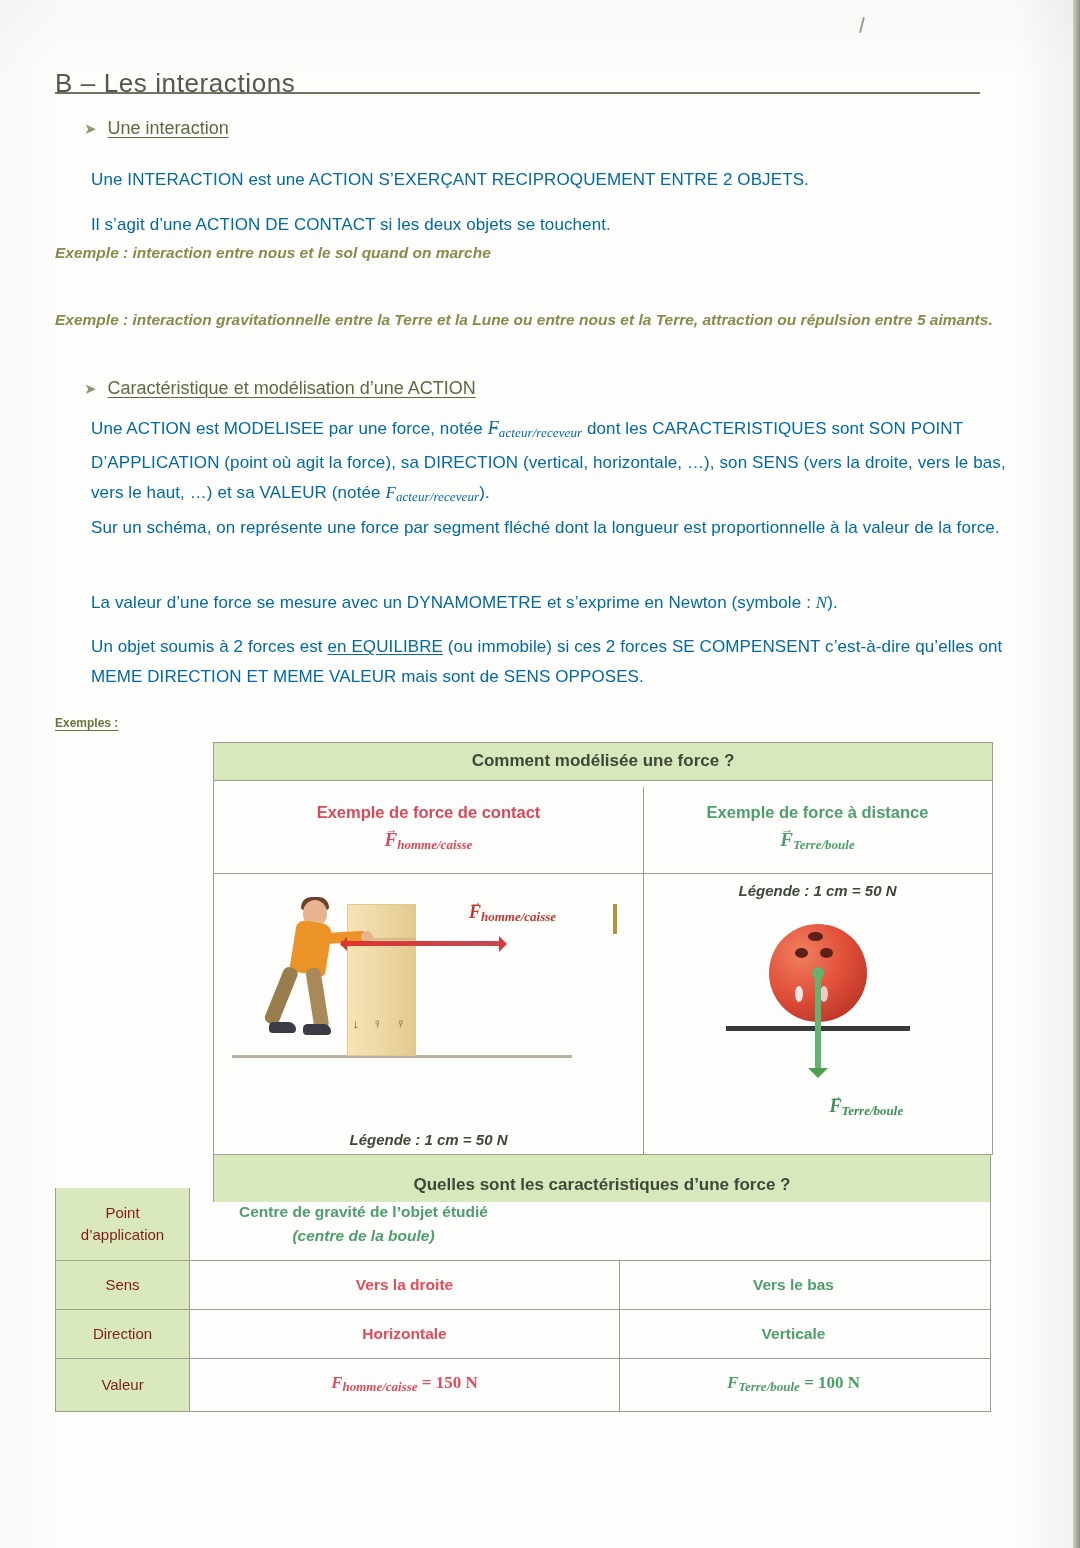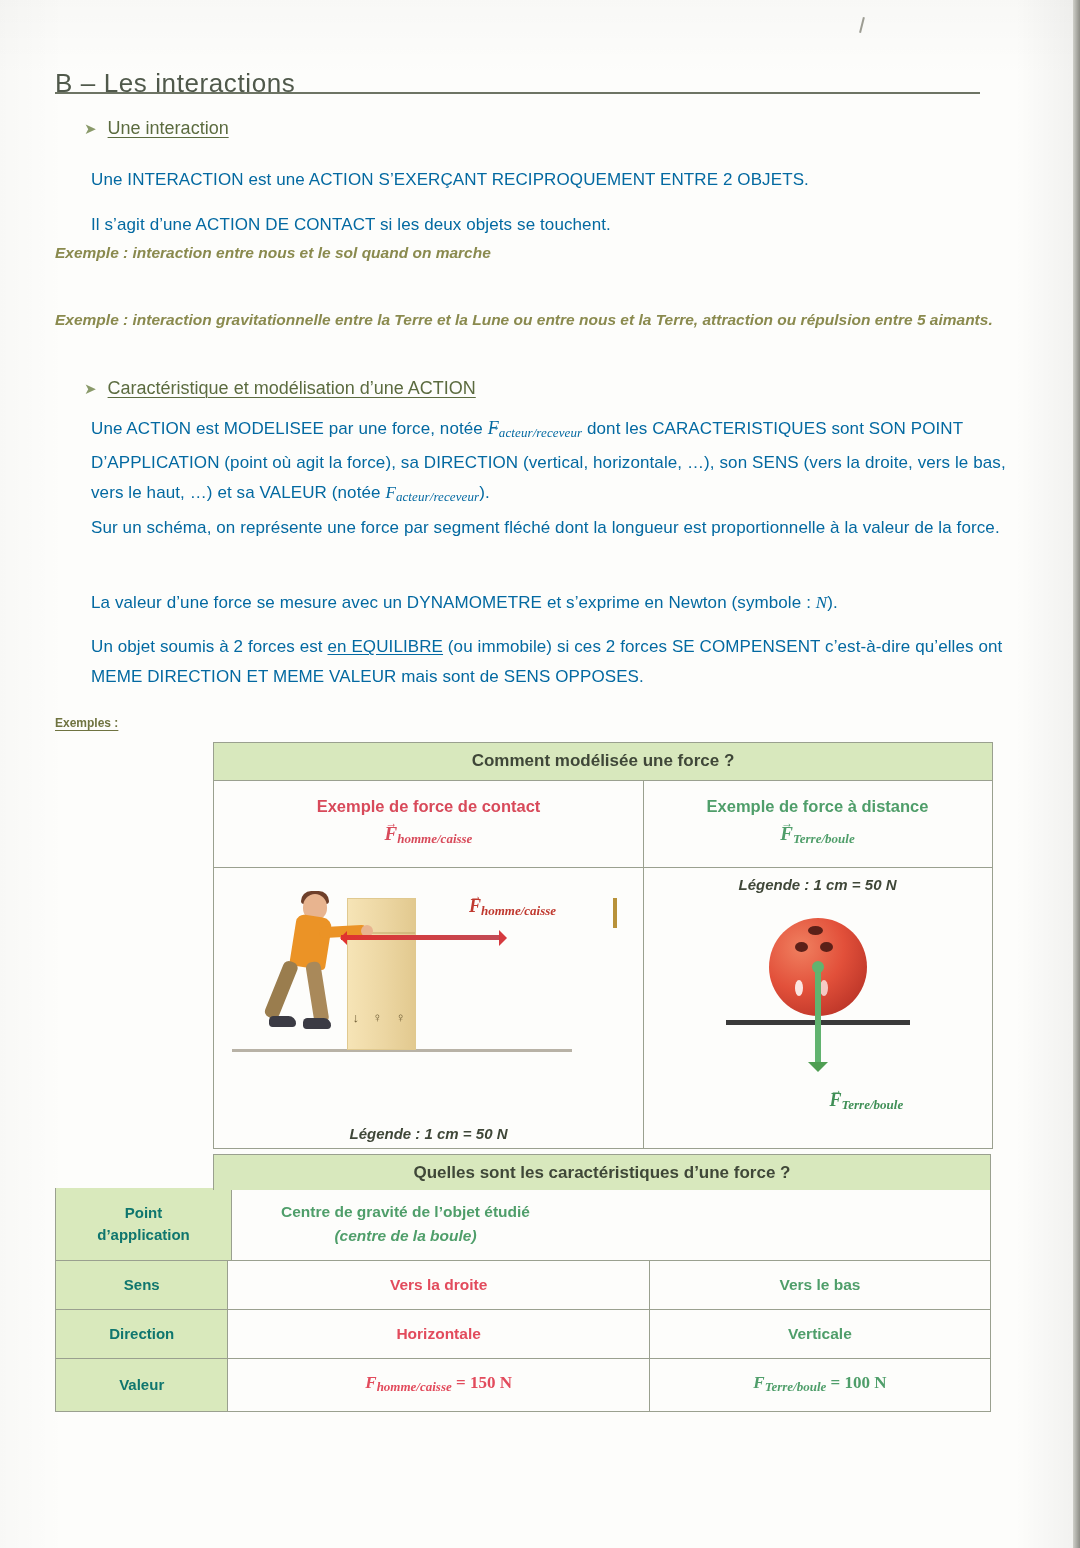--- a/index.html
+++ b/index.html
@@ -96,21 +96,21 @@
     font-size:17px;font-weight:700;color:#3f4738;
     padding:8px 0 9px;
     border-bottom:1px solid #9aa08f;
   }
   .twocol{display:flex;}
   .cellL,.cellR{position:relative;box-sizing:border-box;}
   .cellL{width:430px;border-right:1px solid #9aa08f;}
   .cellR{width:347px;}
 
   .colhead{
-    text-align:center;padding:16px 8px 20px;
+    text-align:center;padding:16px 8px 20px;margin-top:6px;
   }
   .colhead .t{font-size:16.5px;font-weight:700;}
   .colhead .f{margin-top:7px;font-size:17px;font-weight:700;}
   .red{color:#d84a5a;}
   .grn{color:#4f9e6a;}
 
   .illo-row{border-top:1px solid #9aa08f;}
   .illoL{height:280px;}
   .illoR{height:280px;}
 
@@ -189,29 +189,29 @@
   }
 
   
   .tbl-bot{
     position:absolute;left:55px;top:1154px;width:936px;
   }
   .bar2-wrap{position:relative;height:34px;margin-left:158px;width:778px;box-sizing:border-box;}
   .bar2{
     background:#d8e8bd;border:1px solid #9aa08f;border-bottom:none;
     text-align:center;font-size:17px;font-weight:700;color:#3f4738;
-    padding:8px 0 7px;
+    padding:20px 0 7px;
   }
   .trow{display:flex;border:1px solid #9aa08f;border-top:none;}
   .trow:first-of-type{border-top:1px solid #9aa08f;}
   .lab{
-    width:176px;box-sizing:border-box;
+    width:134px;box-sizing:border-box;
     background:#d9e9bc;border-right:1px solid #9aa08f;
     display:flex;align-items:center;justify-content:center;
-    text-align:center;font-size:15px;font-weight:700;color:#0f766e;
+    text-align:center;font-size:15px;font-weight:400;color:#7f1d1d;
     padding:6px 4px;line-height:22px;
   }
   .valL,.valR{
     box-sizing:border-box;display:flex;flex-direction:column;
     align-items:center;justify-content:center;text-align:center;
     padding:12px 14px;line-height:24px;font-size:15.5px;font-weight:700;
   }
   .valL{width:430px;border-right:1px solid #9aa08f;color:#e24b5c;}
   .valR{width:347px;color:#4f9e6a;}
   .it{font-style:italic;font-weight:600;}

